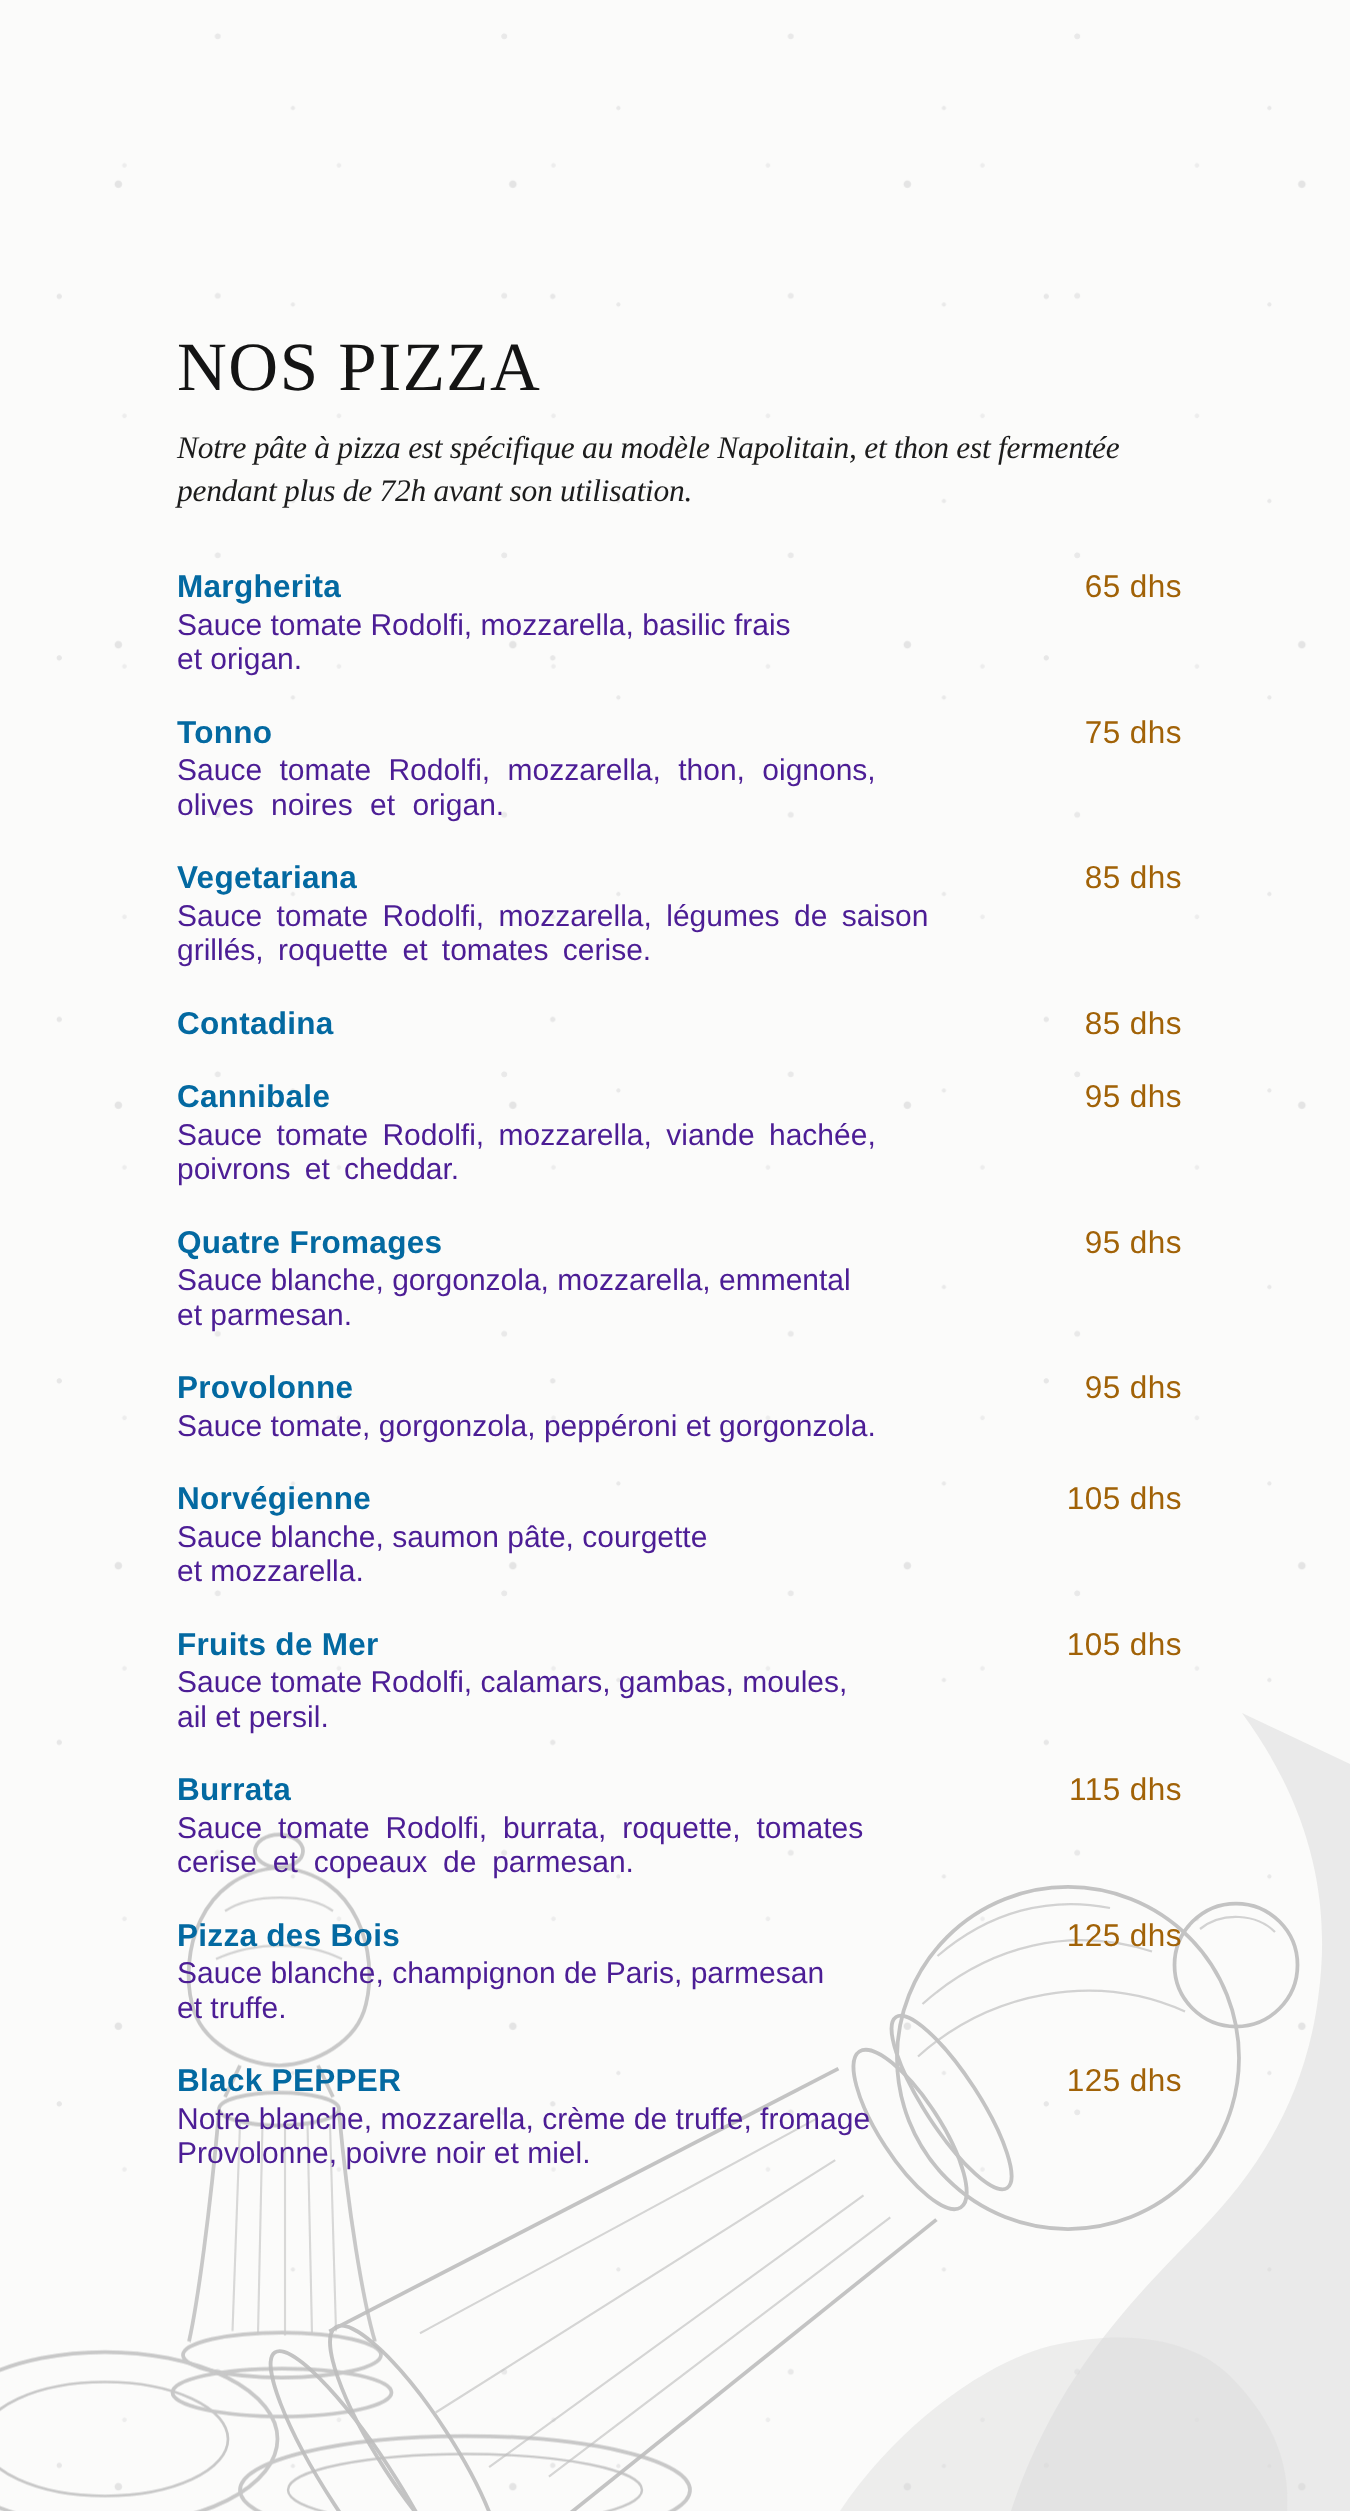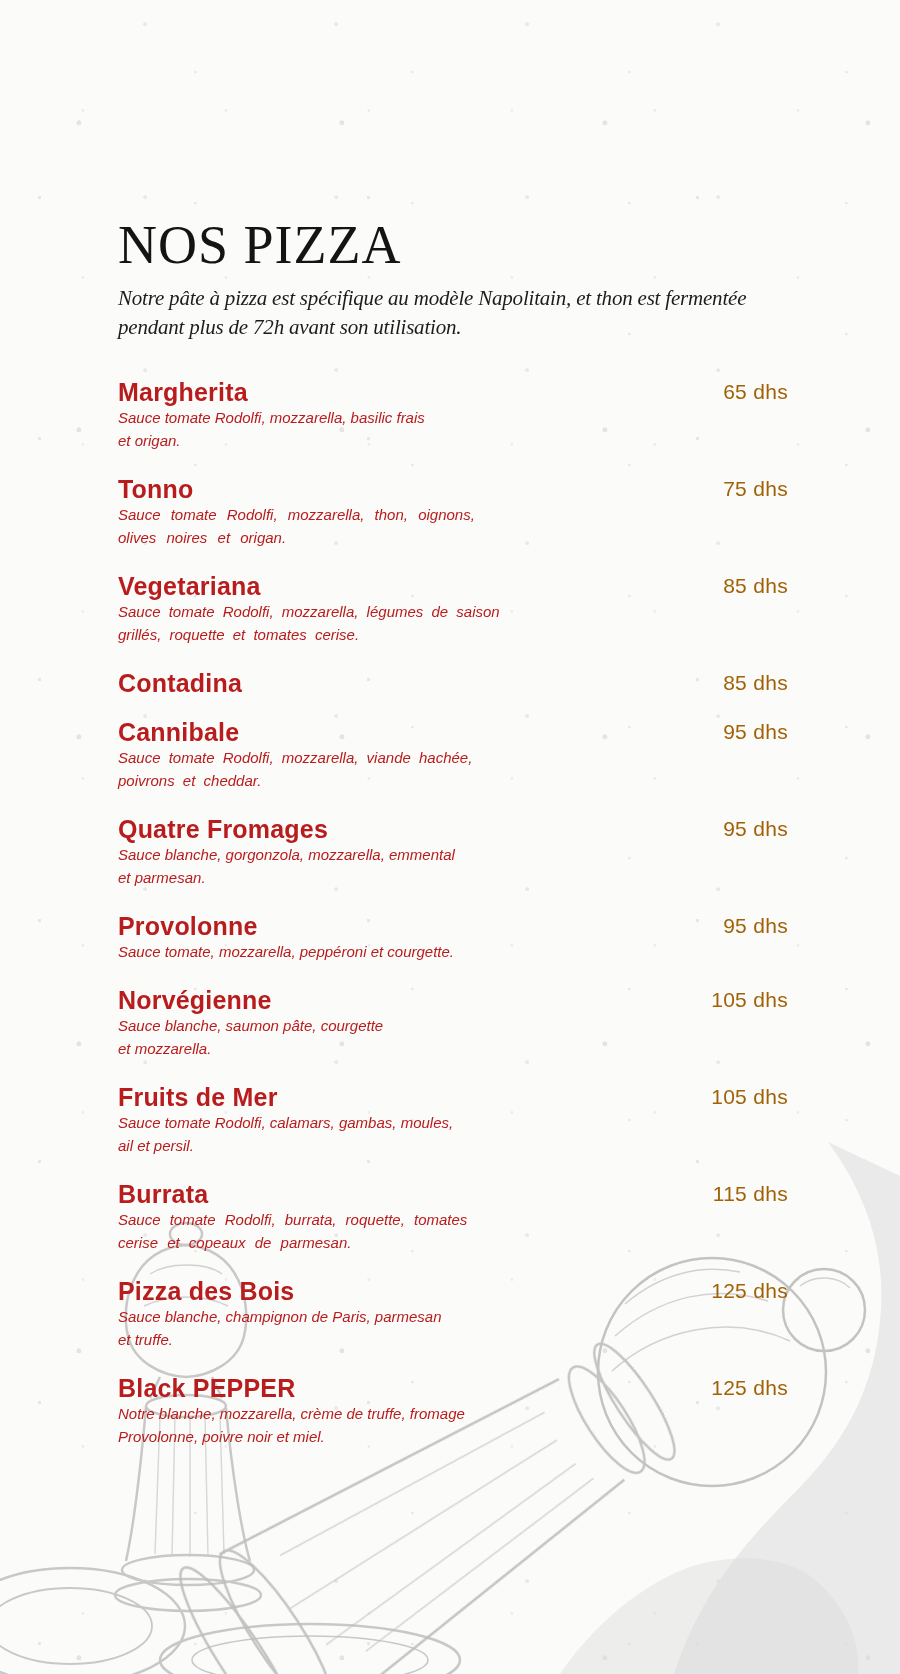--- a/index.html
+++ b/index.html
@@ -18,46 +18,45 @@
   }
   .illustration{
     position:absolute;left:0;bottom:0;width:900px;height:560px;z-index:0;
   }
   .content{
     position:absolute;left:118px;top:222px;width:670px;z-index:1;
   }
   .page-title{
     margin:0 0 16px 0;
     font-family:"Liberation Serif",serif;
-    font-weight:400;font-size:54px;line-height:46px;
+    font-weight:400;font-size:46px;line-height:46px;
     letter-spacing:1px;color:#141414;
   }
   .page-subtitle{
     margin:0 0 38px 0;
     font-family:"Liberation Serif",serif;
     font-style:italic;font-weight:500;
     font-size:21px;line-height:29px;letter-spacing:-0.2px;
     color:#1c1c1c;white-space:pre-line;
   }
   .menu-items{display:block;}
   .menu-item{position:relative;margin:0 0 25px 0;}
   .item-name{
-    display:block;font-weight:700;font-size:25px;line-height:24px;
-    letter-spacing:0.2px;color:#b91c1c;
+    display:block;font-weight:700;font-size:21px;line-height:24px;
+    letter-spacing:0.2px;color:#0369a1;
   }
   .item-price{
     position:absolute;right:0;top:0;
     font-size:21px;line-height:24px;font-weight:400;
     letter-spacing:0.3px;color:#a16207;white-space:nowrap;
   }
   .item-desc{
     margin:2px 0 0 0;max-width:505px;
-    font-size:15px;line-height:23px;color:#b91c1c;
+    font-size:20px;line-height:23px;color:#4c1d95;
     white-space:pre-line;
-    font-style:italic;
   }
   
   .menu-items .menu-item:nth-child(2)  .item-desc{word-spacing:6px;}
   .menu-items .menu-item:nth-child(3)  .item-desc{word-spacing:4px;}
   .menu-items .menu-item:nth-child(5)  .item-desc{word-spacing:4px;}
   .menu-items .menu-item:nth-child(10) .item-desc{word-spacing:5px;}
 </style>
 </head>
 <body>
 
@@ -142,21 +141,21 @@
   <div class="menu-item">
     <span class="item-name">Quatre Fromages</span>
     <span class="item-price">95 dhs</span>
     <p class="item-desc">Sauce blanche, gorgonzola, mozzarella, emmental
 et parmesan.</p>
   </div>
 
   <div class="menu-item">
     <span class="item-name">Provolonne</span>
     <span class="item-price">95 dhs</span>
-    <p class="item-desc">Sauce tomate, mozzarella, peppéroni et courgette.</p>
+    <p class="item-desc">Sauce tomate, gorgonzola, peppéroni et gorgonzola.</p>
   </div>
 
   <div class="menu-item">
     <span class="item-name">Norvégienne</span>
     <span class="item-price">105 dhs</span>
     <p class="item-desc">Sauce blanche, saumon pâte, courgette
 et mozzarella.</p>
   </div>
 
   <div class="menu-item">

